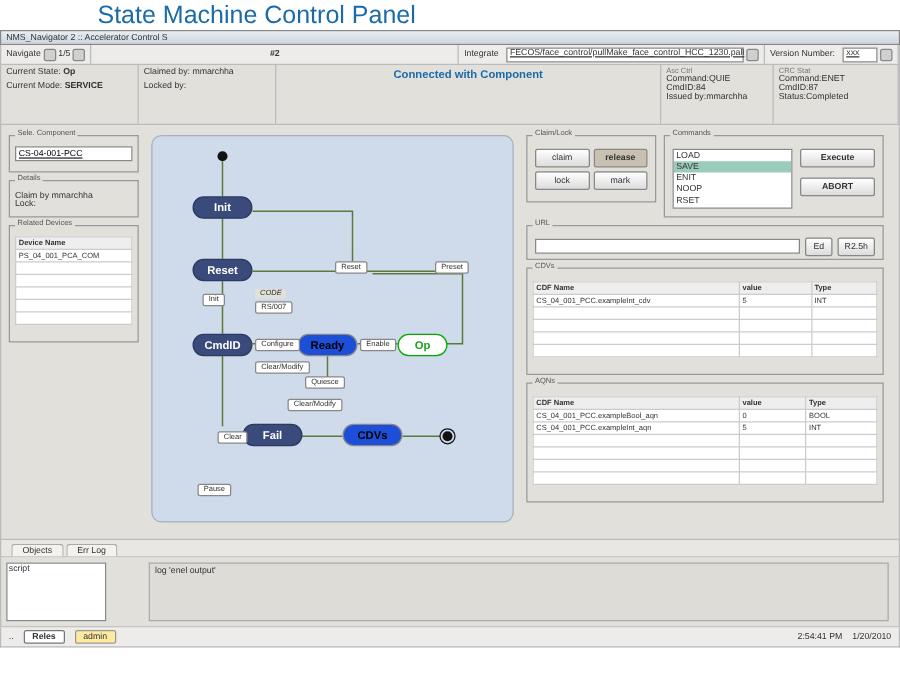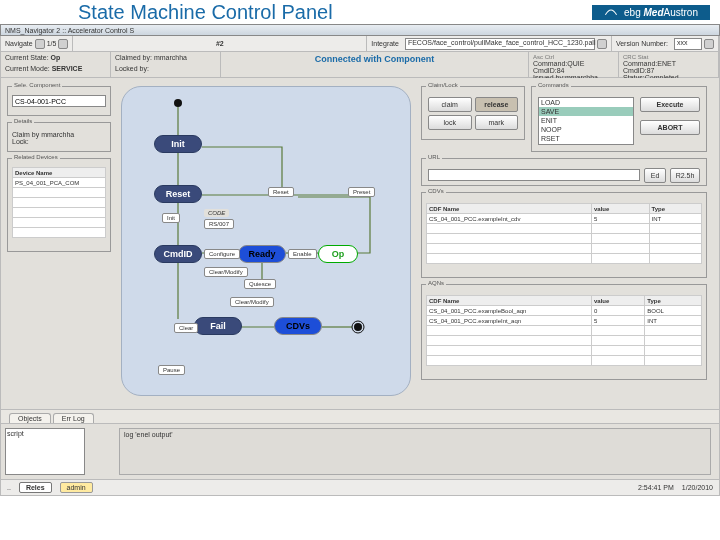--- a/index.html
+++ b/index.html
@@ -5,39 +5,39 @@
   * { box-sizing: border-box; margin: 0; padding: 0; font-family: Arial, sans-serif; }
   body { width: 720px; height: 540px; background: #fff; font-size: 8px; color: #333; position: relative; }
   .titlebar { height: 24px; display: flex; align-items: center; justify-content: space-between; padding: 0 10px 0 30px; margin-left: 48px; }
   .pagetitle { color: #1a6ba8; font-size: 20px; font-weight: normal; }
   .brand { background: #0d5c8c; color: #fff; padding: 2px 12px; font-size: 10px; display: flex; align-items: center; gap: 6px; }
   .brand svg { width: 14px; height: 10px; }
   .wintitle { height: 12px; background: linear-gradient(#e8edf2,#cdd6df); border: 1px solid #888; font-size: 7px; padding-left: 4px; display: flex; align-items: center; }
   .toolbar { height: 16px; background: #edecea; border: 1px solid #bbb; border-top: none; display: flex; align-items: center; font-size: 7px; }
   .toolbar > div { padding: 0 4px; border-right: 1px solid #bbb; height: 100%; display: flex; align-items: center; gap: 2px; }
   .navbtn { width:10px; height:10px; background:#d0d0d0; border:1px solid #888; border-radius:2px; display:inline-block; }
-  .statusrow { height: 26px; background: #e2e0db; border: 1px solid #bbb; border-top:none; display: flex; font-size: 7px; }
+  .statusrow { height: 48px; background: #e2e0db; border: 1px solid #bbb; border-top:none; display: flex; font-size: 7px; }
   .statuscol { border-right: 1px solid #bbb; padding: 2px 4px; flex: 0 0 auto; }
   .sc1{width:110px;} .sc2{width:110px;} .sc3{flex:1;text-align:center;} .sc4{width:90px;} .sc5{width:100px;}
   .connected { color: #1a6ba8; font-weight: bold; font-size: 9px; }
   .compbadge { display:inline-block; background:#7ee87e; border:1px solid #0a0; padding:1px 10px; font-weight:bold; font-size:9px; color:#000; margin-top:1px;}
   .fgroup { position: absolute; border:1px solid #999; background:#e2e0db; font-size:7px; }
   .fgroup > .leg { position:absolute; top:-5px; left:4px; background:#e2e0db; padding:0 2px; font-size:6px; color:#555; }
   .workarea { position: relative; height: 332px; background:#e2e0db; border:1px solid #bbb; border-top:none; }
-  .select, .txt { width:100%; background:#fff; border:1px solid #888; font-size:7px; height:12px; padding:0 2px; }
+  .select, .txt { width:100%; background:#fff; border:1px solid #888; font-size:7px; height:12px; padding:0 2px;text-decoration:underline; }
   .table { width:100%; background:#fff; border:1px solid #888; border-collapse:collapse; font-size:6px; }
   .table th, .table td { border:1px solid #ccc; padding:1px 2px; text-align:left; height:10px; }
   .table th { background:#eee; }
   .btn { background:linear-gradient(#fff,#dcdcdc); border:1px solid #888; border-radius:2px; font-size:7px; padding:3px 0; text-align:center; cursor:pointer; }
   .btnpressed { background:#c8c0b0; }
   .btnbold { font-weight:bold; }
   .listbox { width:100%; height:48px; background:#fff; border:1px solid #888; font-size:7px; overflow:hidden; }
   .listbox div { padding:0 2px; line-height:9px; }
   .listbox .sel { background:#9cb; }
-  .diagram { position:absolute; left:120px; top:8px; width:290px; height:310px; background:#cfdaea; border-radius:20px; border:1px solid #a3b0c2; }
+  .diagram { position:absolute; left:120px; top:8px; width:290px; height:310px; background:#cfdaea; border-radius:8px; border:1px solid #a3b0c2; }
   .node { position:absolute; border-radius:10px; font-size:9px; font-weight:bold; text-align:center; padding:3px 0; width:48px; border:1px solid #888;}
   .nodeblue { background:#3a4a7a; color:#fff; border-color:#2a3a60;}
   .nodewhite { background:#1d4ed8; color:#000; }
   .nodeop { background:#fff; color:#1fa01f; border-color:#0a0; }
   .trans { position:absolute; font-size:6px; background:#fff; border:1px solid #888; padding:1px 4px; border-radius:2px; color:#333;}
   svg.lines { position:absolute; left:0; top:0; width:290px; height:310px; }
   .dot { fill:#111; }
   .bottomtabs { height:14px; background:#e9e7e2; border:1px solid #bbb; border-top:none; display:flex; align-items:flex-end; padding-left:8px; gap:2px;}
   .bottomtabs span{ border:1px solid #aaa; border-bottom:none; background:#f4f2ed; padding:1px 8px; font-size:7px; border-radius:3px 3px 0 0;}
   .logarea { height:56px; background:#e2e0db; border:1px solid #bbb; border-top:none; display:flex; }
@@ -47,26 +47,20 @@
   .statusbar .spacer{flex:1;}
   .relesbtn { background:#fff; border:1px solid #777; padding:1px 6px; font-weight:bold; border-radius:2px;}
   .rolebtn { background:#ffeaa0; border:1px solid #999; padding:1px 6px; border-radius:2px;}
   .grid2 { display:grid; grid-template-columns:1fr 1fr; gap:3px; }
 </style>
 </head>
 <body>
 
 <div class="titlebar">
   <div class="pagetitle">State Machine Control Panel</div>
-  <div class="brand">
-    <svg viewBox="0 0 20 12">
-        <path d="M2 10 Q10 -4 18 10" stroke="#fff" stroke-width="1.5" fill="none"></path>
-      </svg>
-    <span><span>ebg</span> <i style="font-style:italic;font-weight:bold">Med</i><span>Austron</span></span>
-  </div>
 </div>
 
 <div class="wintitle">NMS_Navigator 2 :: Accelerator Control S</div>
 
 <div class="toolbar">
   <div>
     <span>Navigate</span>
     <span class="navbtn"></span>
     <span>1/5</span>
     <span class="navbtn"></span>

